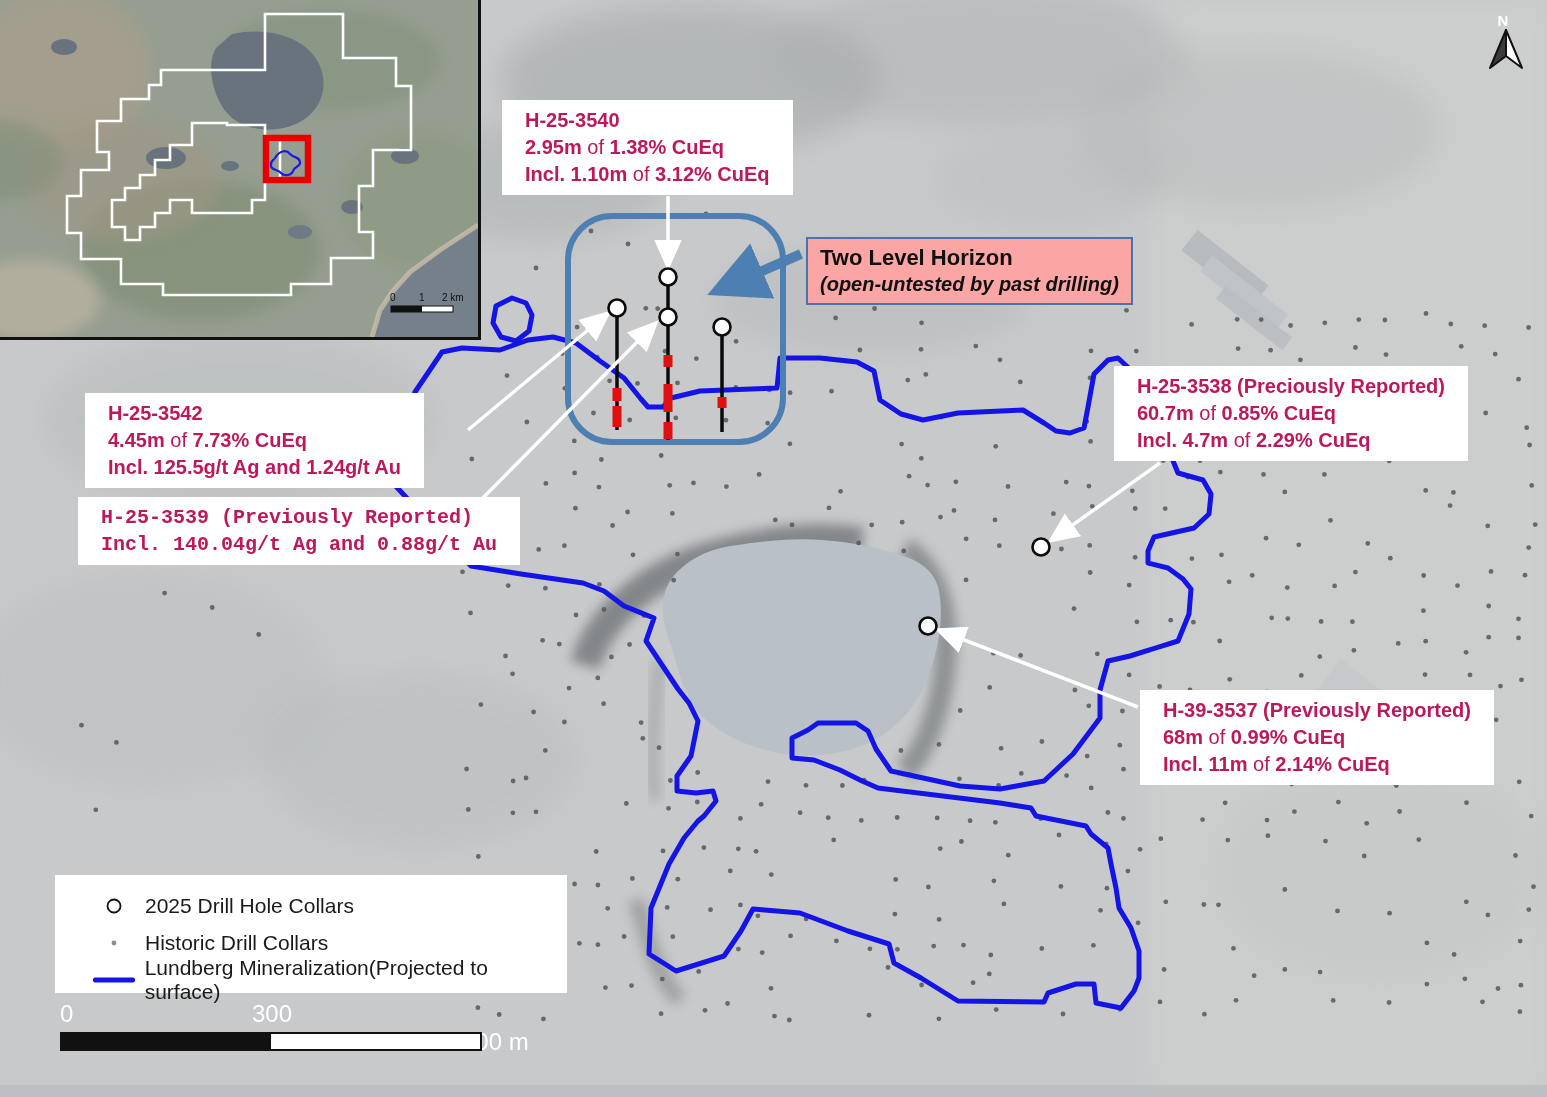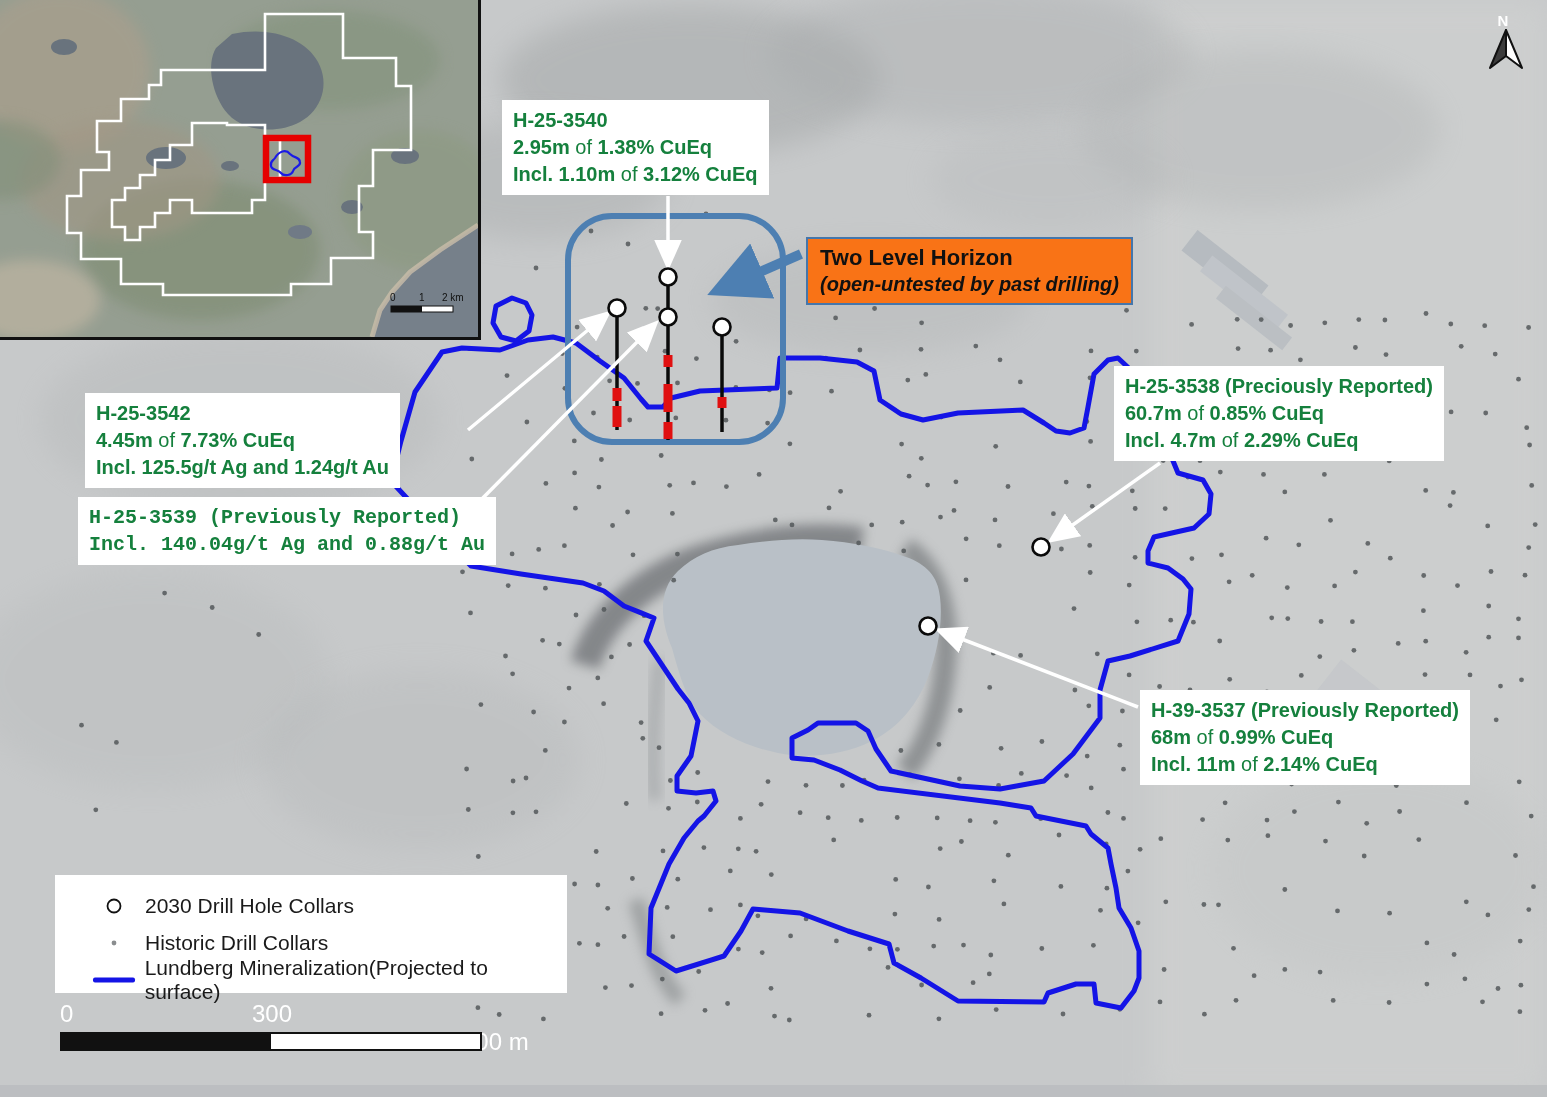--- a/index.html
+++ b/index.html
@@ -1,24 +1,24 @@
 <!DOCTYPE html>
 <html><head>
 <meta charset="utf-8">
 <style>
   html,body{margin:0;padding:0;background:#222;}
   #stage{position:relative;width:1547px;height:1097px;overflow:hidden;
          background:#c7c9ca;font-family:"Liberation Sans",sans-serif;}
   svg{display:block;}
   #overlay{position:absolute;left:0;top:0;}
-  .callout{position:absolute;background:#ffffff;color:#15803d;
+  .callout{position:absolute;background:#ffffff;color:#be185d;
            font:700 20px/27px "Liberation Sans",sans-serif;
-           padding:7px 11px;white-space:nowrap;z-index:30;}
+           padding:7px 23px;white-space:nowrap;z-index:30;}
   .callout .nw{font-weight:400;}
-  #horizon-note{position:absolute;left:806px;top:237px;background:#f97316;
+  #horizon-note{position:absolute;left:806px;top:237px;background:#fca5a5;
            border:2px solid #4576ab;padding:5px 12px 7px;z-index:30;white-space:nowrap;}
   #horizon-note .t{font:700 22px/28px "Liberation Sans",sans-serif;color:#111;}
   #horizon-note .s{font:600 italic 20px/24px "Liberation Sans",sans-serif;color:#111;}
   #legend{position:absolute;left:55px;top:875px;width:512px;height:118px;
           background:#fff;z-index:30;}
   .lg-row{display:flex;align-items:center;height:34px;margin:3px 0 0 28px;}
   .lg-sym{width:62px;display:flex;align-items:center;justify-content:center;}
   .lg-lab{font:400 21px "Liberation Sans",sans-serif;color:#1a1a1a;}
   #scalebar{position:absolute;left:60px;top:1000px;z-index:30;width:480px;}
   .sb-labels{position:relative;height:26px;color:#fff;
@@ -641,21 +641,21 @@
     <div class="s">(open-untested by past drilling)</div>
   </div>
 
   <div id="legend">
     <div class="lg-row" style="margin-top:14px;">
       <span class="lg-sym">
         <svg width="18" height="18">
             <circle cx="9" cy="9" r="6.5" fill="#fff" stroke="#111" stroke-width="1.8"></circle>
           </svg>
       </span>
-      <span class="lg-lab">2030 Drill Hole Collars</span>
+      <span class="lg-lab">2025 Drill Hole Collars</span>
     </div>
     <div class="lg-row">
       <span class="lg-sym">
         <svg width="18" height="18">
             <circle cx="9" cy="9" r="2.4" fill="#8a8d8f"></circle>
           </svg>
       </span>
       <span class="lg-lab">Historic Drill Collars</span>
     </div>
     <div class="lg-row">

